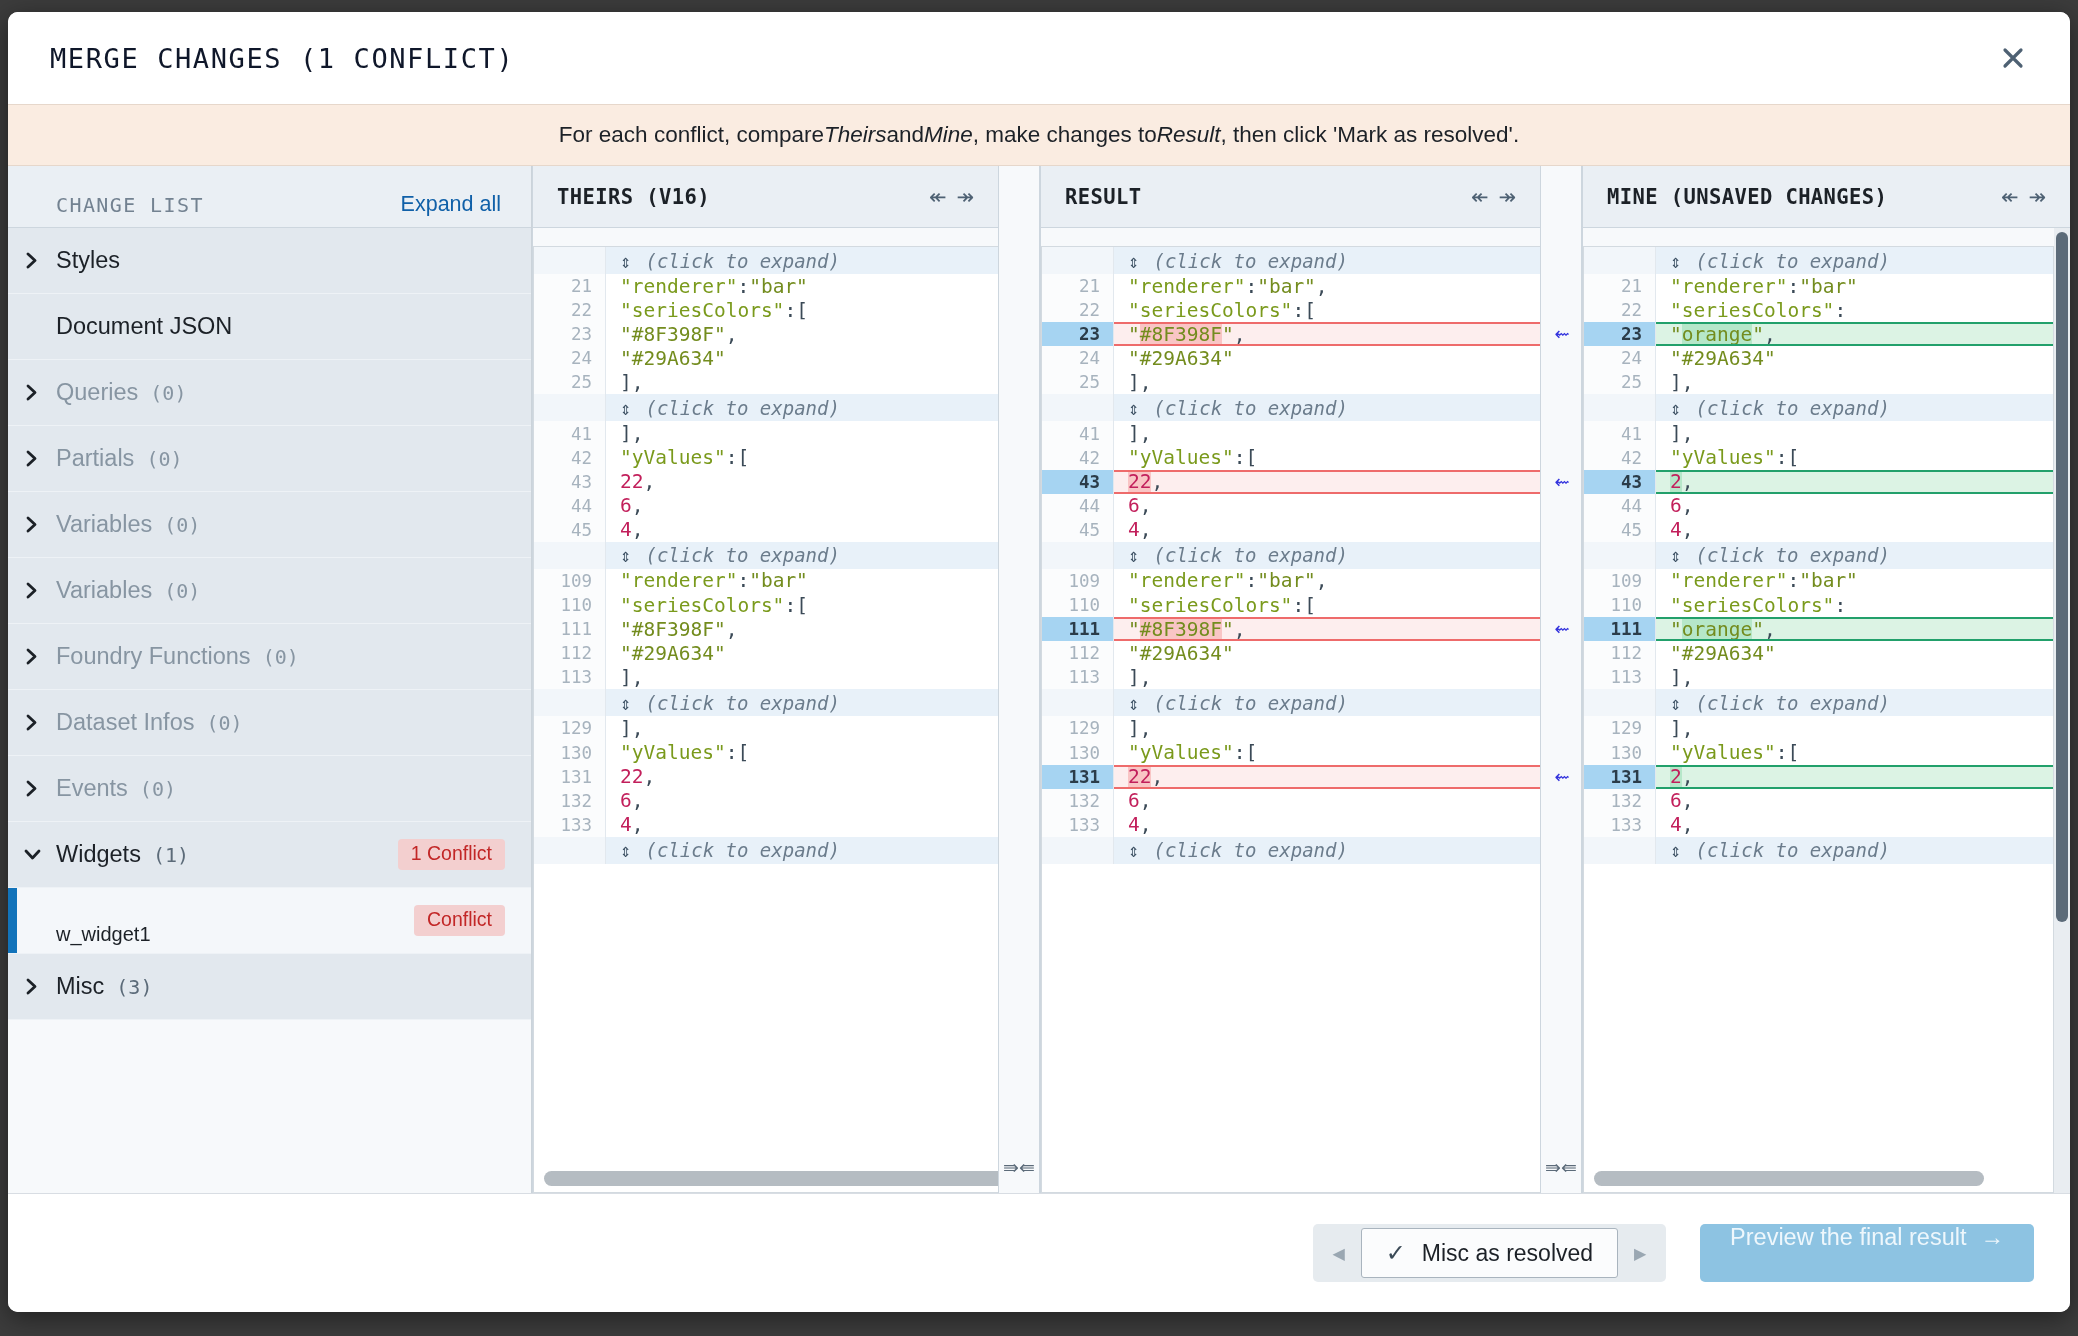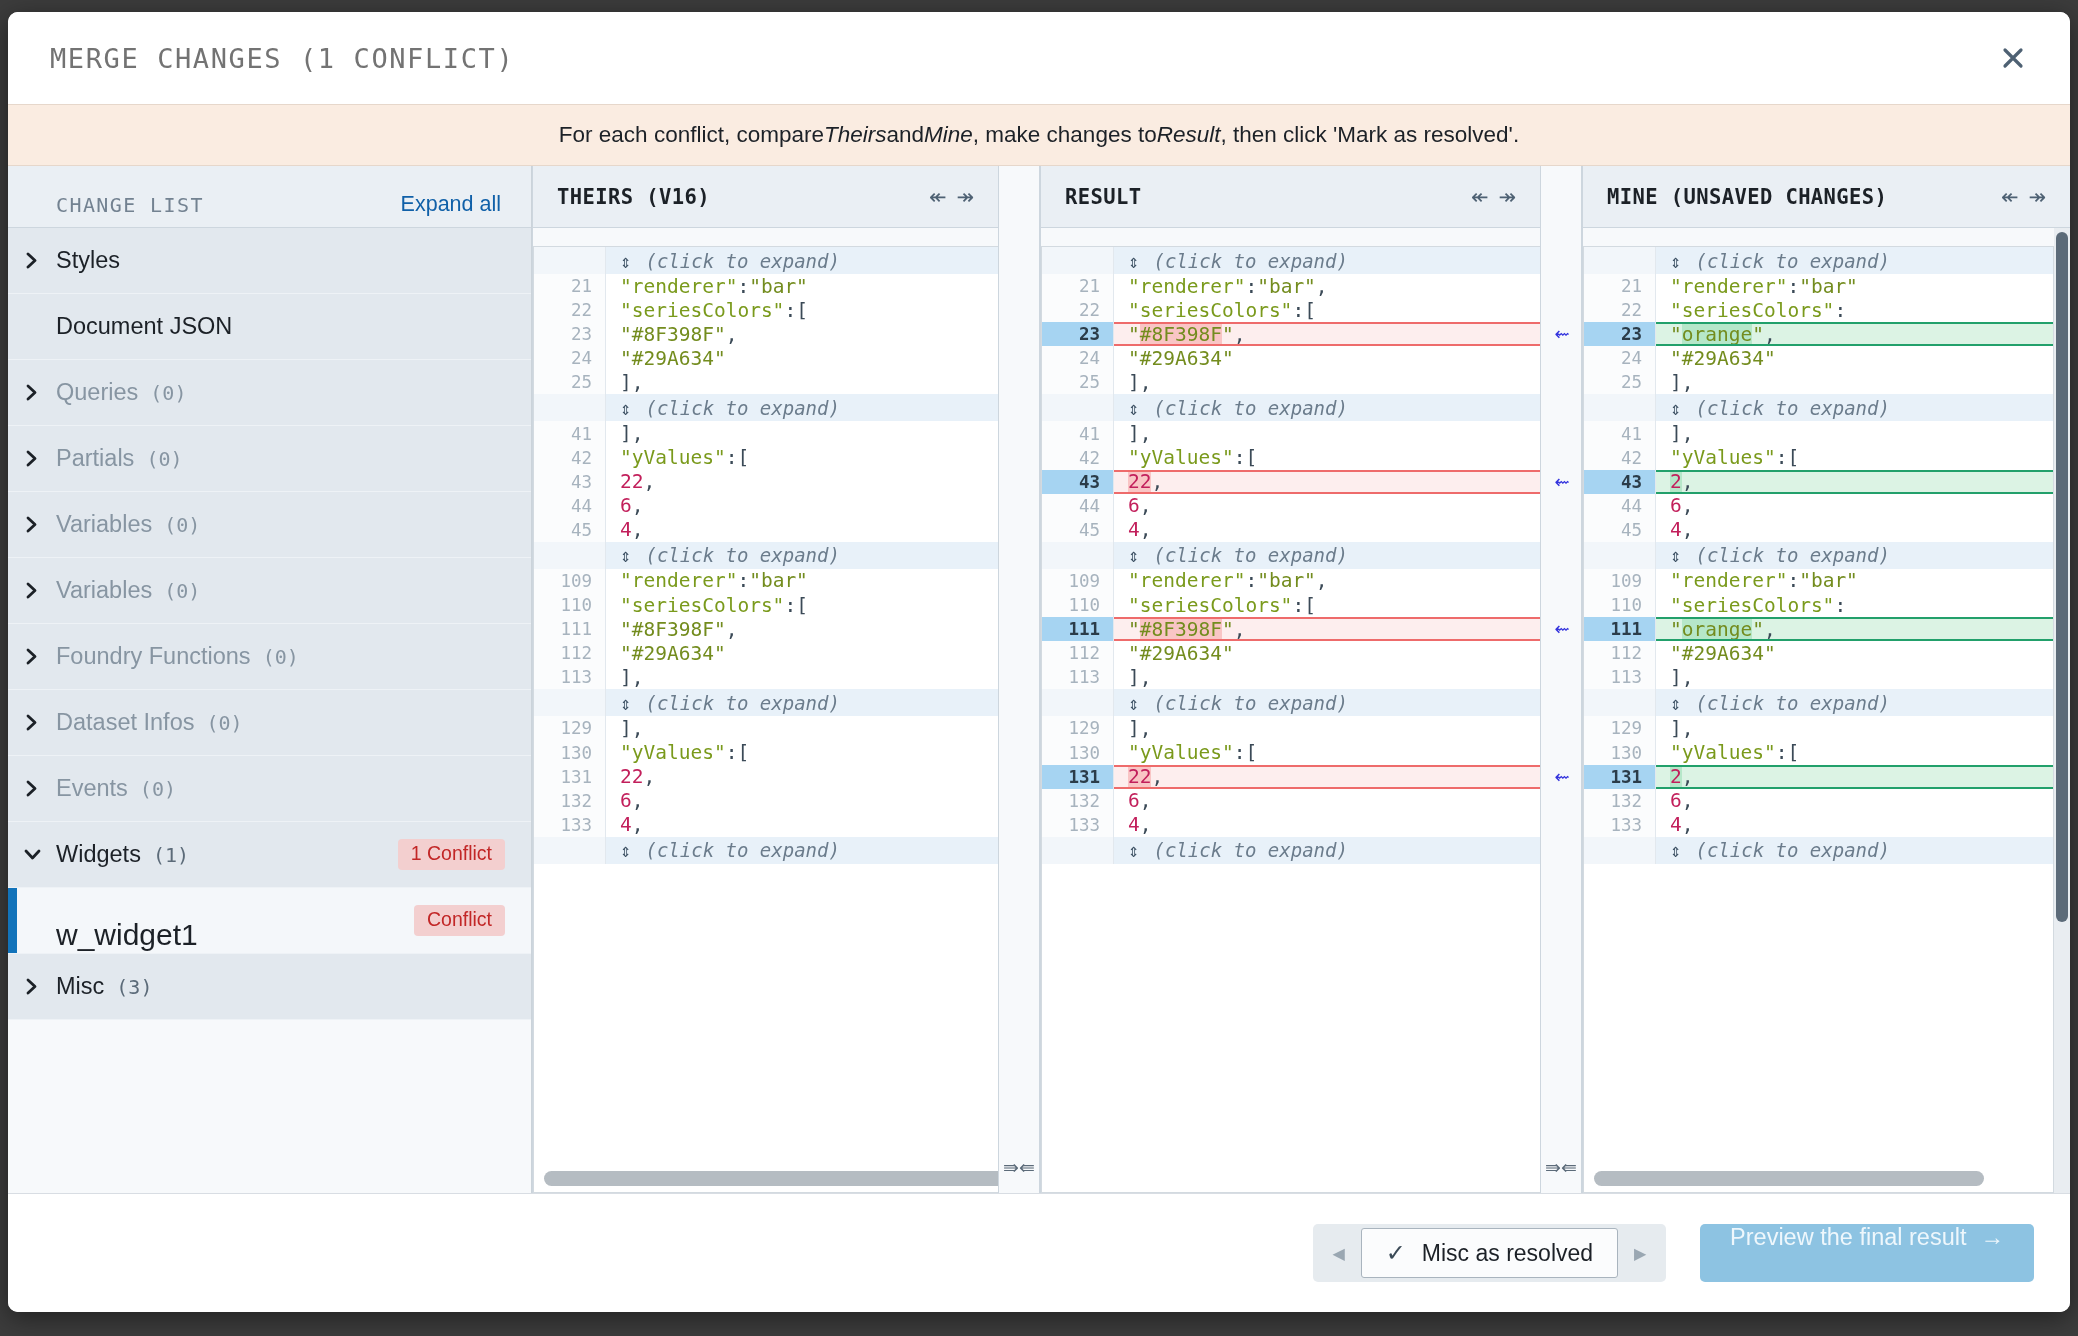--- a/index.html
+++ b/index.html
@@ -30,21 +30,21 @@
     justify-content: space-between;
     padding: 0 34px 0 42px;
     background: #fff;
     box-sizing: border-box;
   }
   .title {
     font-family: "DejaVu Sans Mono", monospace;
     font-size: 27px;
     letter-spacing: 1.6px;
     font-weight: 500;
-    color: #737373;
+    color: #0f172a;
   }
   .close-btn {
     width: 46px; height: 46px;
     display: flex; align-items: center; justify-content: center;
     cursor: pointer;
     color: #5c7080;
   }
   .close-btn svg { display:block; }
 
   
@@ -151,21 +151,21 @@
     background: #f4f7fa;
     padding-left: 48px;
   }
   .cl-row.child::before {
     content: "";
     position: absolute;
     left: 0; top: 0; bottom: 0;
     width: 9px;
     background: #1273ba;
   }
-  .cl-row.child .cl-label { font-size: 30px; color:#1c2127;margin-top:28px; }
+  .cl-row.child .cl-label { font-size: 20px; color:#1c2127;margin-top:28px; }
   .sidebar-rest { flex: 1 1 auto; background:#f7f9fb; }
 
   
   .panes {
     flex: 1 1 auto;
     display: flex;
     min-width: 0;
     background: #f7f9fb;
   }
   .pane {

